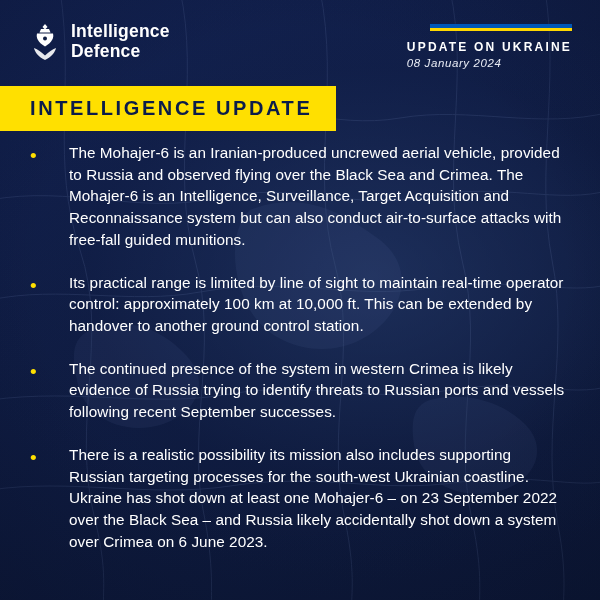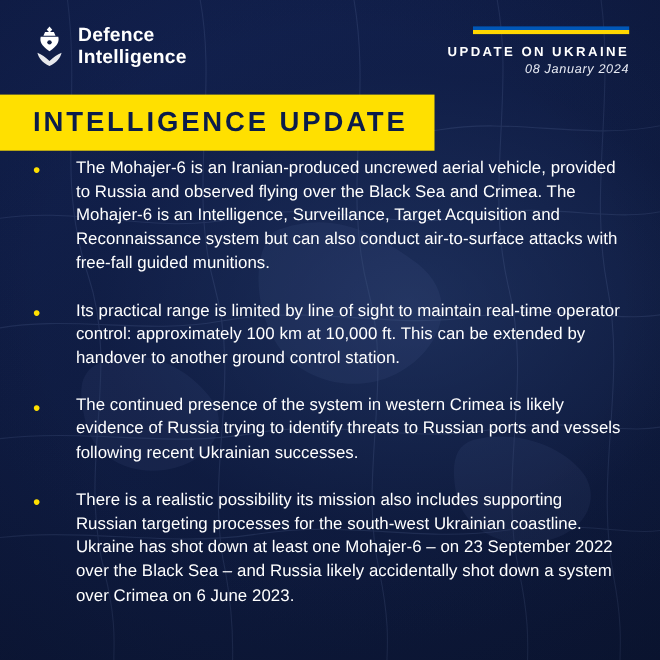--- a/index.html
+++ b/index.html
@@ -62,21 +62,20 @@
   .brand-text {
     color: #ffffff;
     font-size: 17.5px;
     font-weight: bold;
     line-height: 1.12;
     letter-spacing: 0.2px;
   }
   .brand-text span { display: block; }
 
   .update-block {
-    text-align: right;
     padding-top: 2px;
   }
   .flag-bar {
     width: 142px;
     height: 7px;
     margin-left: auto;
     margin-bottom: 9px;
     background: linear-gradient(to bottom, #0057b7 0 50%, #ffd700 50% 100%);
   }
   .update-title {
@@ -93,21 +92,21 @@
     margin-top: 3px;
   }
 
   
   .banner {
     position: absolute;
     top: 86px;
     left: 0;
     background: #ffe000;
     color: #0b1c4a;
-    font-size: 25px;
+    font-size: 20px;
     font-weight: bold;
     letter-spacing: 2.6px;
     padding: 11px 24px 11px 30px;
   }
 
   
   .content {
     position: absolute;
     top: 142px;
     left: 30px;
@@ -167,22 +166,22 @@
       <svg class="crest" viewBox="0 0 60 76" xmlns="http://www.w3.org/2000/svg">
         <g fill="#ffffff">
           <path d="M30 2 l5 6 -5 5 -5 -5z"></path>
           <path d="M22 12 h16 l3 7 h-22z"></path>
           <path d="M14 21 h32 c2 8 -1 17 -16 26 C15 38 12 29 14 21z"></path>
           <path d="M8 50 c8 3 14 8 22 15 8 -7 14 -12 22 -15 -2 9 -9 18 -22 24 C17 68 10 59 8 50z" opacity="0.9"></path>
           <circle cx="30" cy="31" r="4" fill="#0f1c43"></circle>
         </g>
       </svg>
       <div class="brand-text">
+        <span>Intelligence</span>
         <span>Defence</span>
-        <span>Intelligence</span>
       </div>
     </div>
 
     <div class="update-block">
       <div class="flag-bar"></div>
       <div class="update-title">UPDATE ON UKRAINE</div>
       <div class="update-date">08 January 2024</div>
     </div>
   </div>
 
@@ -192,21 +191,21 @@
     <div class="bullet">
       <div class="dot">•</div>
       <div class="btext">The Mohajer-6 is an Iranian-produced uncrewed aerial vehicle, provided to Russia and observed flying over the Black Sea and Crimea. The Mohajer-6 is an Intelligence, Surveillance, Target Acquisition and Reconnaissance system but can also conduct air-to-surface attacks with free-fall guided munitions.</div>
     </div>
     <div class="bullet">
       <div class="dot">•</div>
       <div class="btext">Its practical range is limited by line of sight to maintain real-time operator control: approximately 100 km at 10,000 ft. This can be extended by handover to another ground control station.</div>
     </div>
     <div class="bullet">
       <div class="dot">•</div>
-      <div class="btext">The continued presence of the system in western Crimea is likely evidence of Russia trying to identify threats to Russian ports and vessels following recent Ukrainian successes.</div>
+      <div class="btext">The continued presence of the system in western Crimea is likely evidence of Russia trying to identify threats to Russian ports and vessels following recent September successes.</div>
     </div>
     <div class="bullet">
       <div class="dot">•</div>
       <div class="btext">There is a realistic possibility its mission also includes supporting Russian targeting processes for the south-west Ukrainian coastline. Ukraine has shot down at least one Mohajer-6 – on 23 September 2022 over the Black Sea – and Russia likely accidentally shot down a system over Crimea on 6 June 2023.</div>
     </div>
   </div>
 
 </div>
 
 </body></html>

